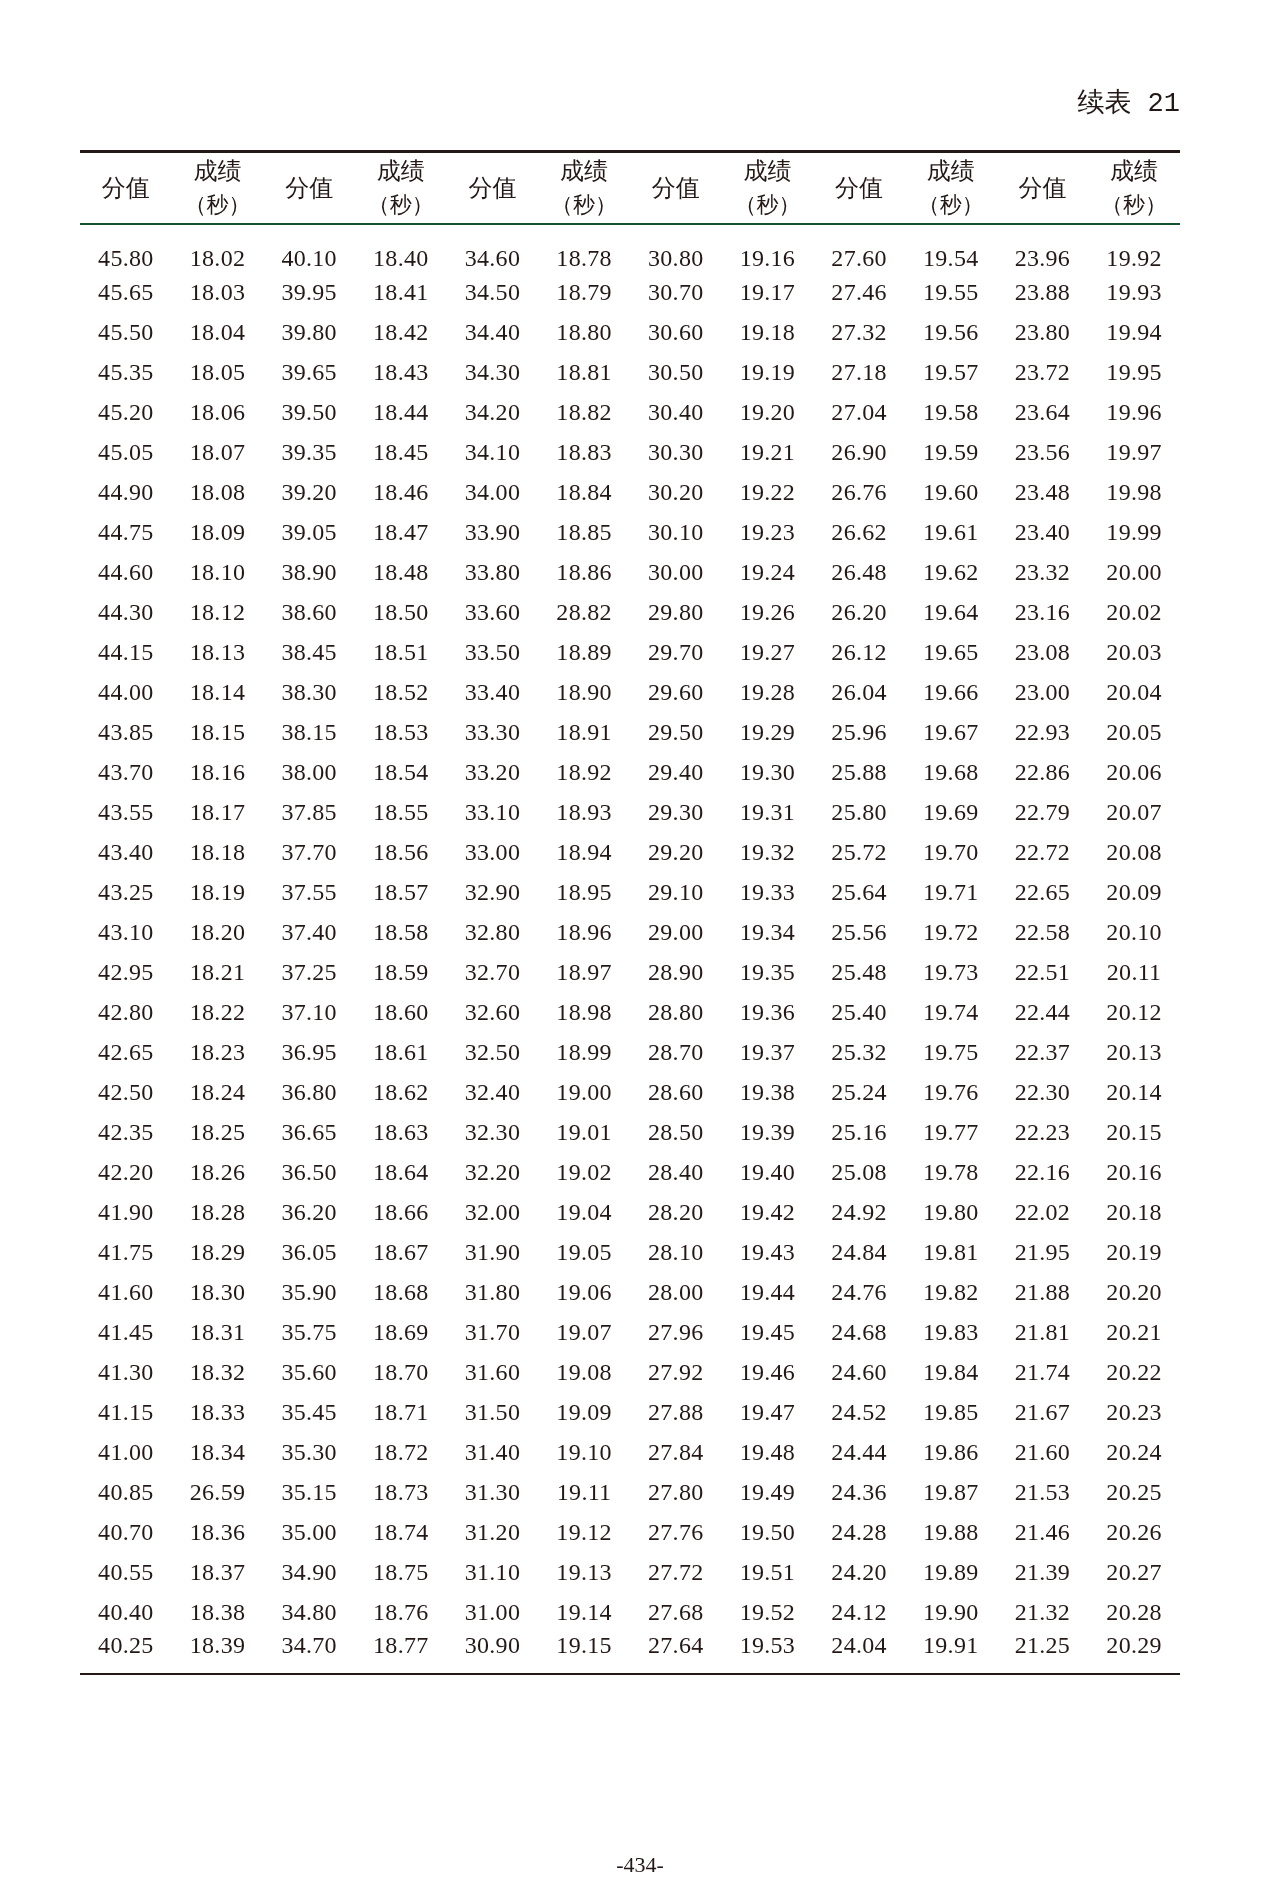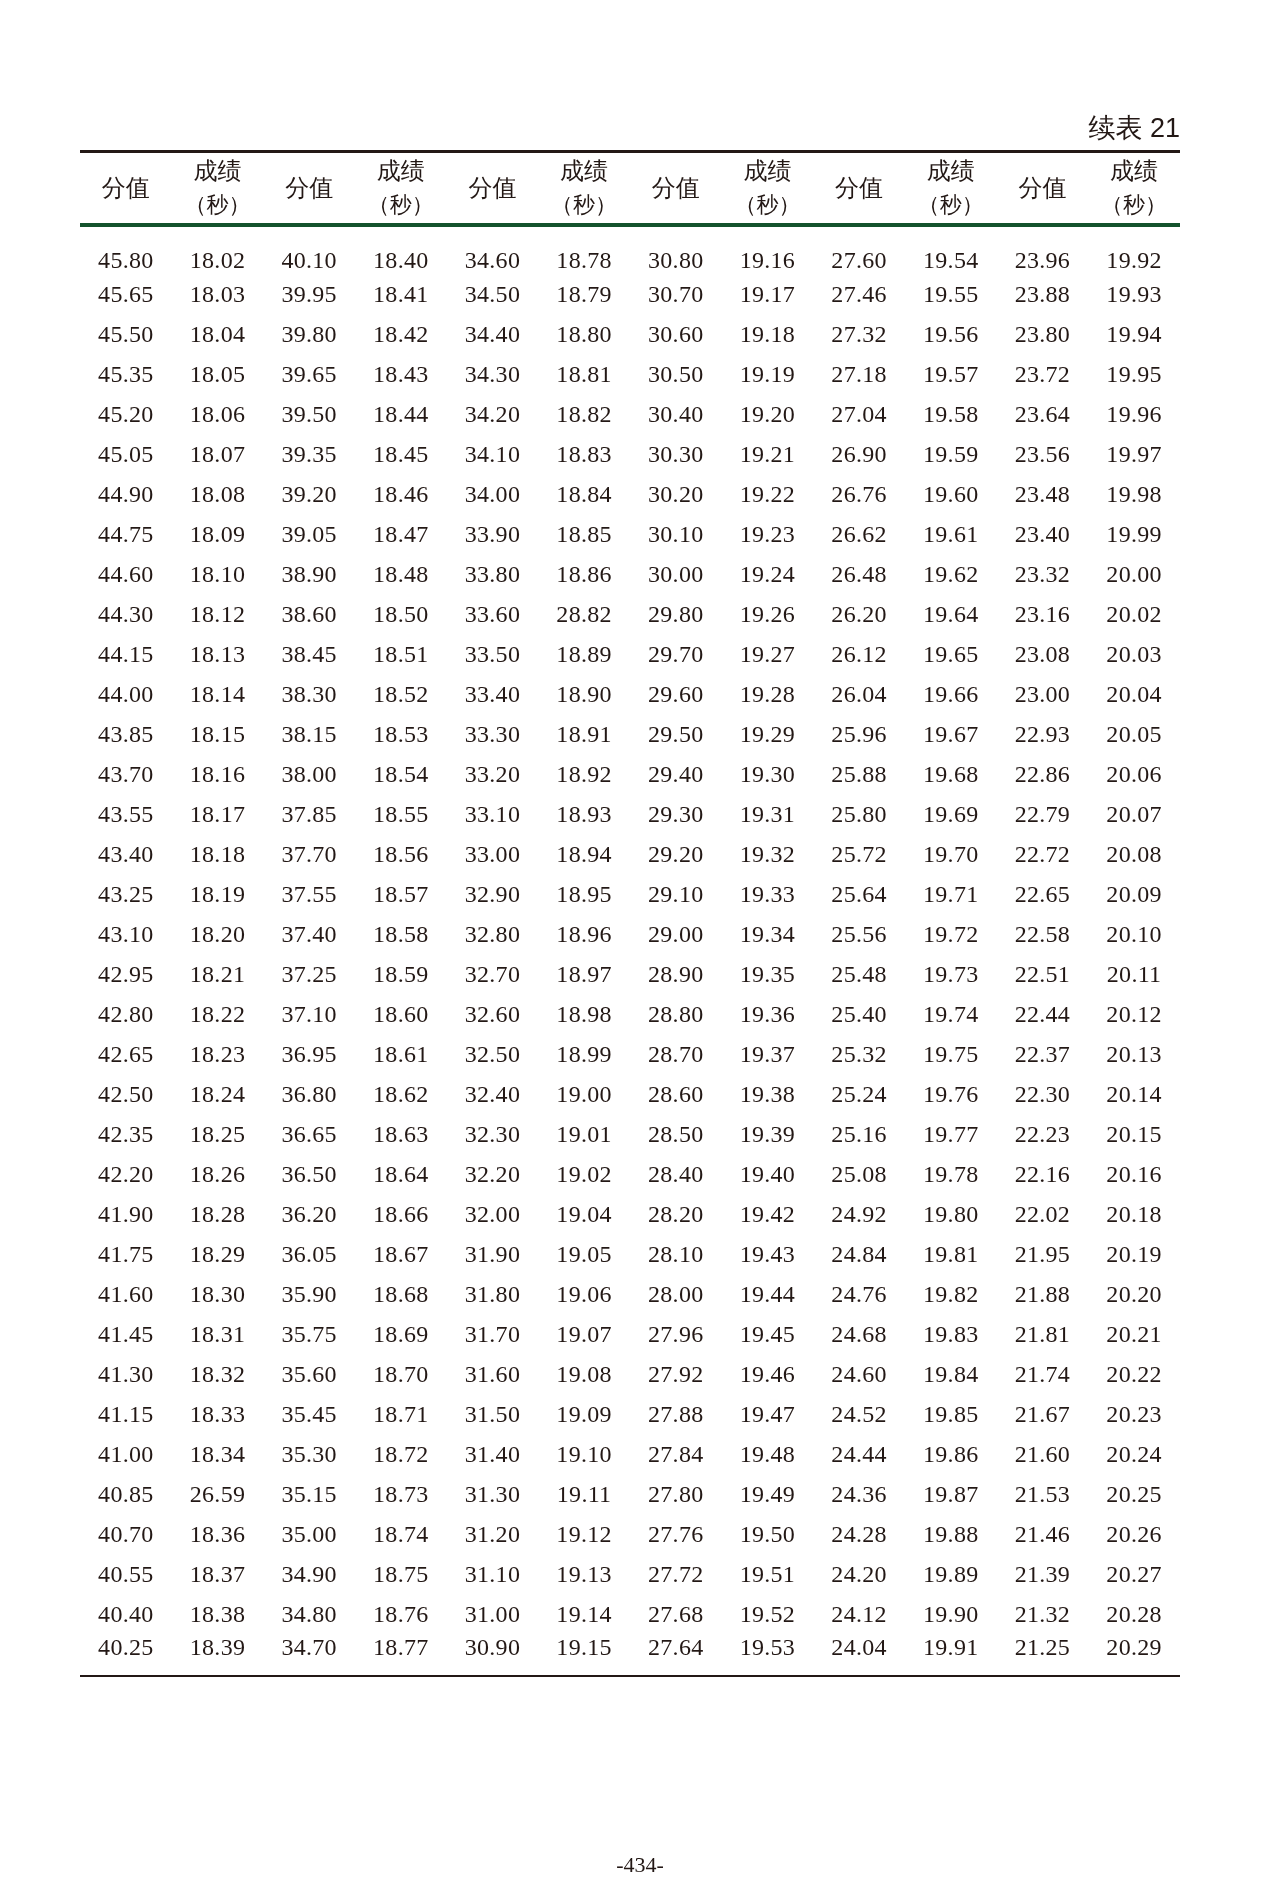--- a/index.html
+++ b/index.html
@@ -1,22 +1,22 @@
 <!DOCTYPE html>
 <html><head>
 <meta charset="utf-8">
 <style>
   html, body { margin: 0; padding: 0; background: #ffffff; }
   body { width: 1280px; height: 1887px; position: relative; overflow: hidden;
          font-family: "Liberation Serif", "DejaVu Serif", serif; color: #231815; }
-  .title { position: absolute; top: 110px; right: 100px; font-size: 27px;
-           font-family: Liberation Sans, sans-serif; color: #231815; }
+  .title { position: absolute; top: 84px; right: 100px; font-size: 27px;
+           font-family: Liberation Mono, monospace; color: #231815; }
   .table-wrap { position: absolute; left: 80px; top: 150px; width: 1100px; }
   table { border-collapse: collapse; width: 100%; table-layout: fixed; }
-  thead tr { border-top: 3px solid #231815; border-bottom: 4px solid #14532d; }
+  thead tr { border-top: 3px solid #231815; border-bottom: 2px solid #14532d; }
   th { font-weight: normal; font-size: 24px; height: 70px; padding: 0; text-align: center;
        vertical-align: middle; line-height: 34px;
        font-family: "DejaVu Serif", "Liberation Serif", serif; }
   th .sub { display: block; font-size: 22px; }
   tbody tr { height: 40px; }
   td { font-size: 24px; text-align: center; padding: 0; vertical-align: middle; letter-spacing: 0.3px; }
   tbody tr:first-child td { padding-top: 20px; }
   tbody tr:last-child td { padding-bottom: 14px; }
   tbody { border-bottom: 2px solid #231815; }
   .page-num { position: absolute; top: 1826px; left: 0; width: 1280px; text-align: center;

